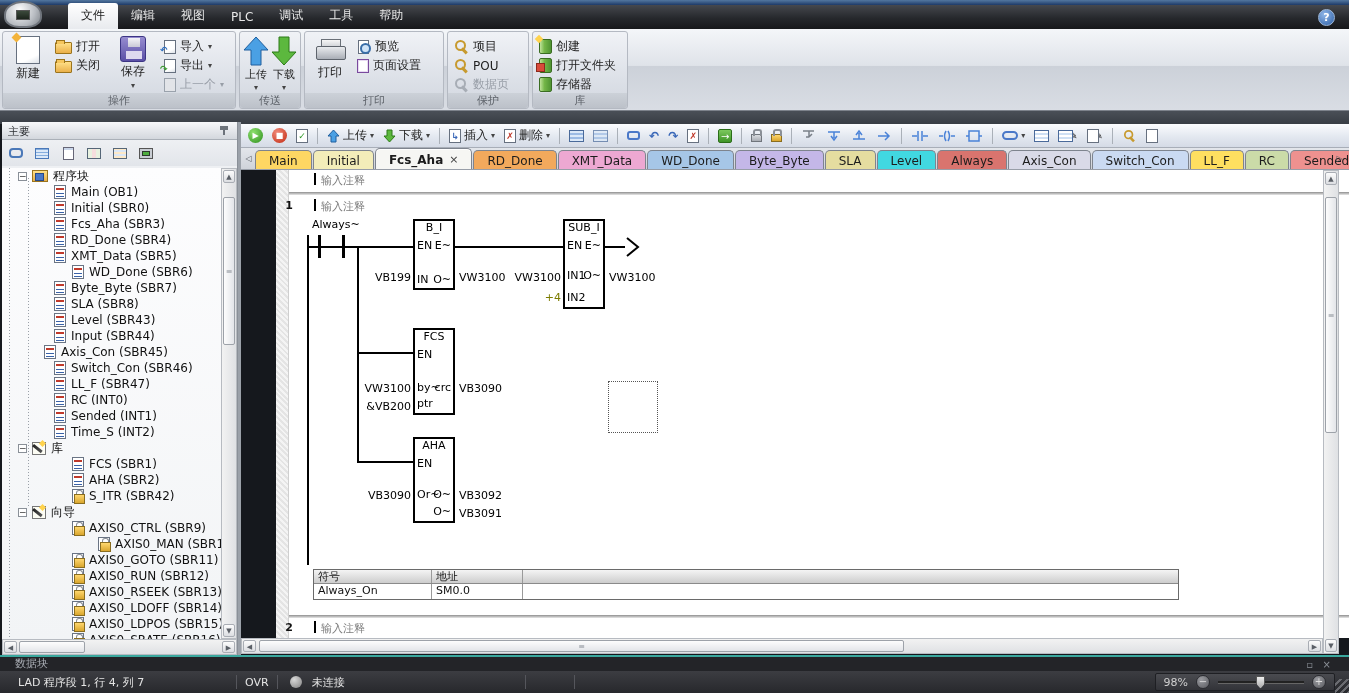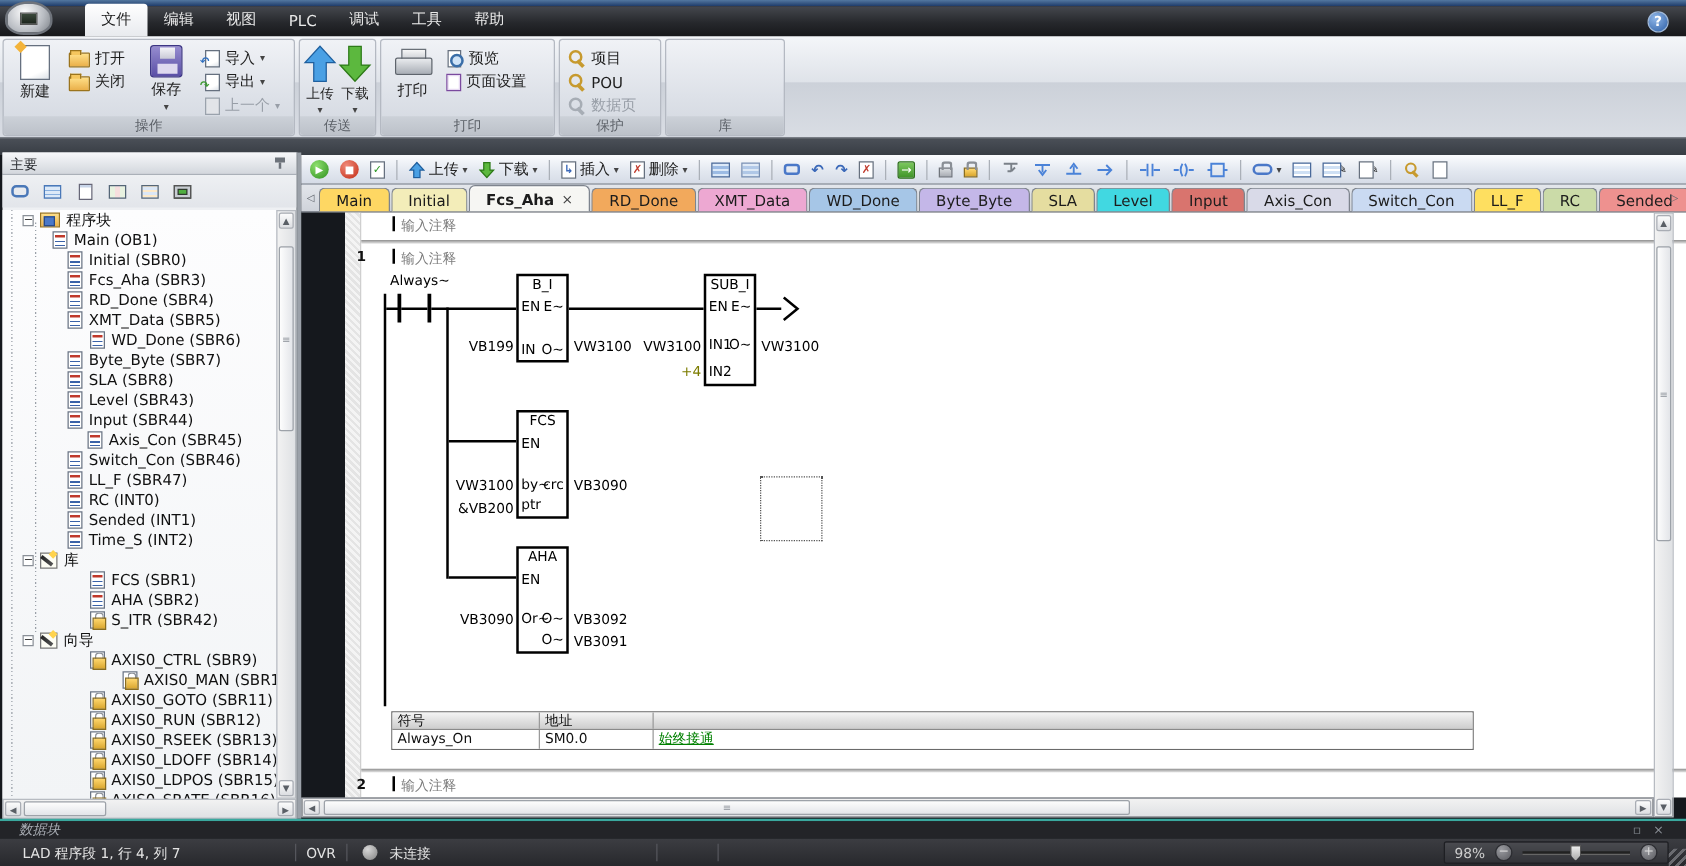--- a/index.html
+++ b/index.html
@@ -145,21 +145,21 @@
 
 .symtab { position:absolute; left:37px; top:399px; width:866px; border:1px solid #6a6a6a; background:#fff; }
 .st-head { display:flex; height:14px; background:linear-gradient(#f4f4f4,#cdcdcd); border-bottom:1px solid #8a8a8a; }
 .st-row { display:flex; height:15px; background:#fff; }
 .st-c { padding:0 4px; font-size:11px; line-height:14px; border-right:1px solid #9a9a9a; overflow:hidden; color:#111; }
 .st-c1 { width:118px; } .st-c2 { width:91px; } .st-c3 { flex:1; border-right:none; }
 .st-green { color:#008000; text-decoration:underline; }
 
 
 .tealline { position:absolute; left:0; top:655px; right:0; height:2px; background:#3aa89e; }
-.dbstrip { position:absolute; left:0; top:657px; right:0; height:14px; background:#232428; color:#a9adb4; font-size:11px; padding:0 0 0 15px; overflow:hidden; line-height:13px;font-style:italic; }
+.dbstrip { position:absolute; left:0; top:657px; right:0; height:14px; background:#232428; color:#a9adb4; font-size:11px; padding:0 0 0 15px; overflow:hidden; line-height:13px; }
 .dbbtn { position:absolute; top:1px; color:#8a8f96; font-size:10px; }
 .statusbar { position:absolute; left:0; top:671px; right:0; height:22px; background:linear-gradient(#3c3d42,#27282c); color:#e4e4e4; font-size:11px; display:flex; align-items:center; }
 .ssep { width:1px; height:14px; background:#55565c; margin:0 8px; flex:none; }
 .sb-circle { width:12px; height:12px; border-radius:50%; background:radial-gradient(circle at 35% 30%,#d8d8d8,#808080); margin:0 10px 0 4px; flex:none; }
 .zoomwrap { position:absolute; right:14px; top:2px; height:18px; display:flex; align-items:center; gap:8px; background:linear-gradient(#4a4b50,#323338); border:1px solid #1e1f23; border-radius:2px; padding:0 8px; }
 .zbtn { width:14px; height:14px; border-radius:50%; background:radial-gradient(circle at 35% 30%,#9a9ba0,#5a5b60); border:1px solid #2c2d32; color:#ddd; font-size:10px; line-height:12px; text-align:center; }
 .ztrack { width:86px; height:3px; background:#222; border-bottom:1px solid #666; position:relative; }
 .zthumb { position:absolute; left:38px; top:-5px; width:9px; height:13px; background:linear-gradient(#eee,#aaa); border:1px solid #555; clip-path:polygon(0 0,100% 0,100% 62%,50% 100%,0 62%); }
 .grip { position:absolute; right:0px; bottom:0px; width:14px; height:14px; background:repeating-linear-gradient(135deg,transparent 0 3px,#6a6b70 3px 5px); }
 .statusbar .postext { margin-left:18px; width:210px; }
@@ -277,20 +277,34 @@
           </div>
         <div class="rsmall disabled">
             <span class="ico-key grey"></span>
             <span>数据页</span>
           </div>
       </div>
       <div class="rcap">保护</div>
     </div>
 
     <div class="rgroup" style="width:96px">
+      <div class="rcol">
+        <div class="rsmall">
+            <span class="ico-lib spark"></span>
+            <span>创建</span>
+          </div>
+        <div class="rsmall">
+            <span class="ico-lib plus"></span>
+            <span>打开文件夹</span>
+          </div>
+        <div class="rsmall">
+            <span class="ico-lib"></span>
+            <span>存储器</span>
+          </div>
+      </div>
       <div class="rcap">库</div>
     </div>
   </div>
 
   <div class="midstrip"></div>
 
   <div class="lpanel">
     <div class="lp-header">
       <span>主要</span>
       <span class="pin"></span>
@@ -316,21 +330,21 @@
         </span>
     </div>
     <div class="tree">
       <div class="guide" style="left:7px;top:0;bottom:0"></div>
       <div class="guide" style="left:26px;top:10px;height:330px"></div>
       <div class="trow" style="padding-left:16px">
           <span class="exp">−</span>
           <span class="tico tico-block"></span>
           <span>程序块</span>
         </div>
-      <div class="trow" style="padding-left:40px">
+      <div class="trow" style="padding-left:52px">
           <span class="tico tico-pou"></span>
           <span>Main (OB1)</span>
         </div>
       <div class="trow" style="padding-left:52px">
           <span class="tico tico-pou"></span>
           <span>Initial (SBR0)</span>
         </div>
       <div class="trow" style="padding-left:52px">
           <span class="tico tico-pou"></span>
           <span>Fcs_Aha (SBR3)</span>
@@ -356,21 +370,21 @@
           <span>SLA (SBR8)</span>
         </div>
       <div class="trow" style="padding-left:52px">
           <span class="tico tico-pou"></span>
           <span>Level (SBR43)</span>
         </div>
       <div class="trow" style="padding-left:52px">
           <span class="tico tico-pou"></span>
           <span>Input (SBR44)</span>
         </div>
-      <div class="trow" style="padding-left:68px">
+      <div class="trow" style="padding-left:42px">
           <span class="tico tico-pou"></span>
           <span>Axis_Con (SBR45)</span>
         </div>
       <div class="trow" style="padding-left:52px">
           <span class="tico tico-pou"></span>
           <span>Switch_Con (SBR46)</span>
         </div>
       <div class="trow" style="padding-left:52px">
           <span class="tico tico-pou"></span>
           <span>LL_F (SBR47)</span>
@@ -610,21 +624,21 @@
     <div class="tab" style="background: rgb(196, 183, 232);">
         <span>Byte_Byte</span>
       </div>
     <div class="tab" style="background: rgb(229, 221, 160);">
         <span>SLA</span>
       </div>
     <div class="tab" style="background: rgb(65, 216, 225);">
         <span>Level</span>
       </div>
     <div class="tab" style="background: rgb(217, 116, 110);">
-        <span>Input</span>
+        <span>Always</span>
       </div>
     <div class="tab" style="background: rgb(217, 218, 232);">
         <span>Axis_Con</span>
       </div>
     <div class="tab" style="background: rgb(202, 218, 242);">
         <span>Switch_Con</span>
       </div>
     <div class="tab" style="background: rgb(254, 223, 96);">
         <span>LL_F</span>
       </div>
@@ -712,21 +726,20 @@
     <div class="selbox" style="left:332px;top:211px;width:50px;height:52px"></div>
 
     <div class="symtab">
       <div class="st-head">
         <div class="st-c st-c1">符号</div>
         <div class="st-c st-c2">地址</div>
       </div>
       <div class="st-row">
         <div class="st-c st-c1">Always_On</div>
         <div class="st-c st-c2">SM0.0</div>
-        <div class="st-c st-c3 st-green">始终接通</div>
       </div>
     </div>
 
     <div class="netsep" style="top:445px"></div>
     <div class="netnum" style="top:451px">2</div>
     <div class="ctick" style="left:38px;top:451px"></div>
     <div class="cmt" style="left:45px;top:451px">输入注释</div>
   </div>
 
   <div class="sbh" style="left:241px;top:638px;width:1082px;height:16px">

